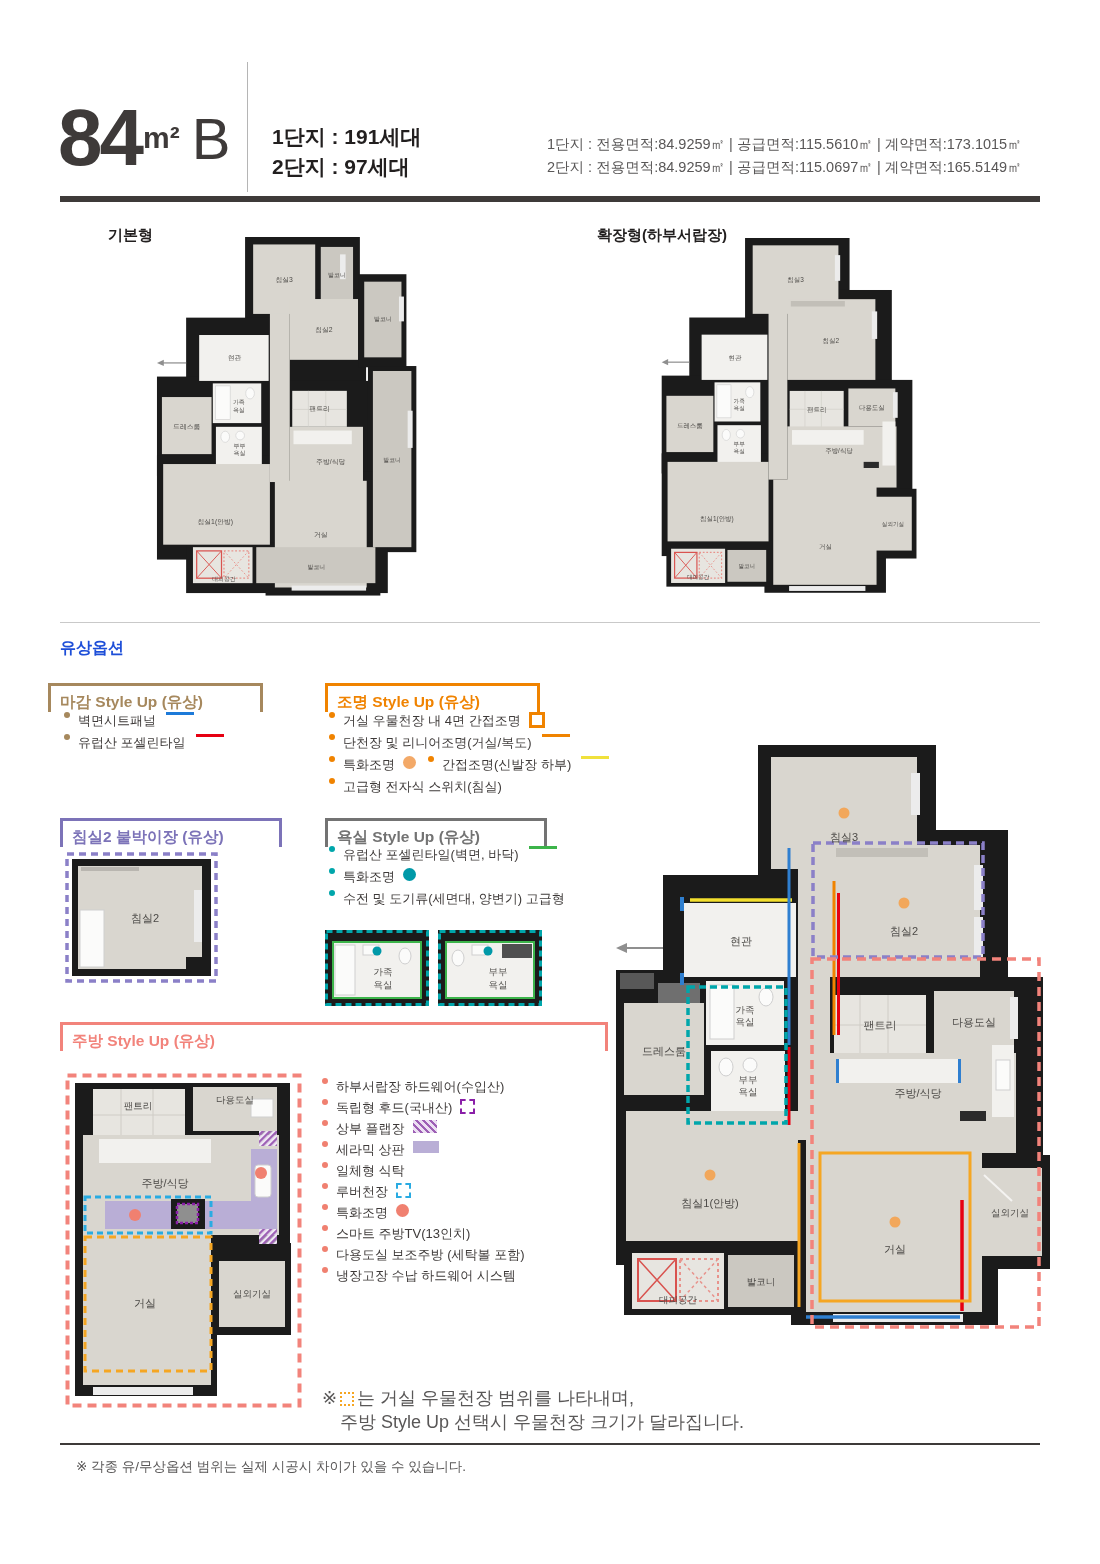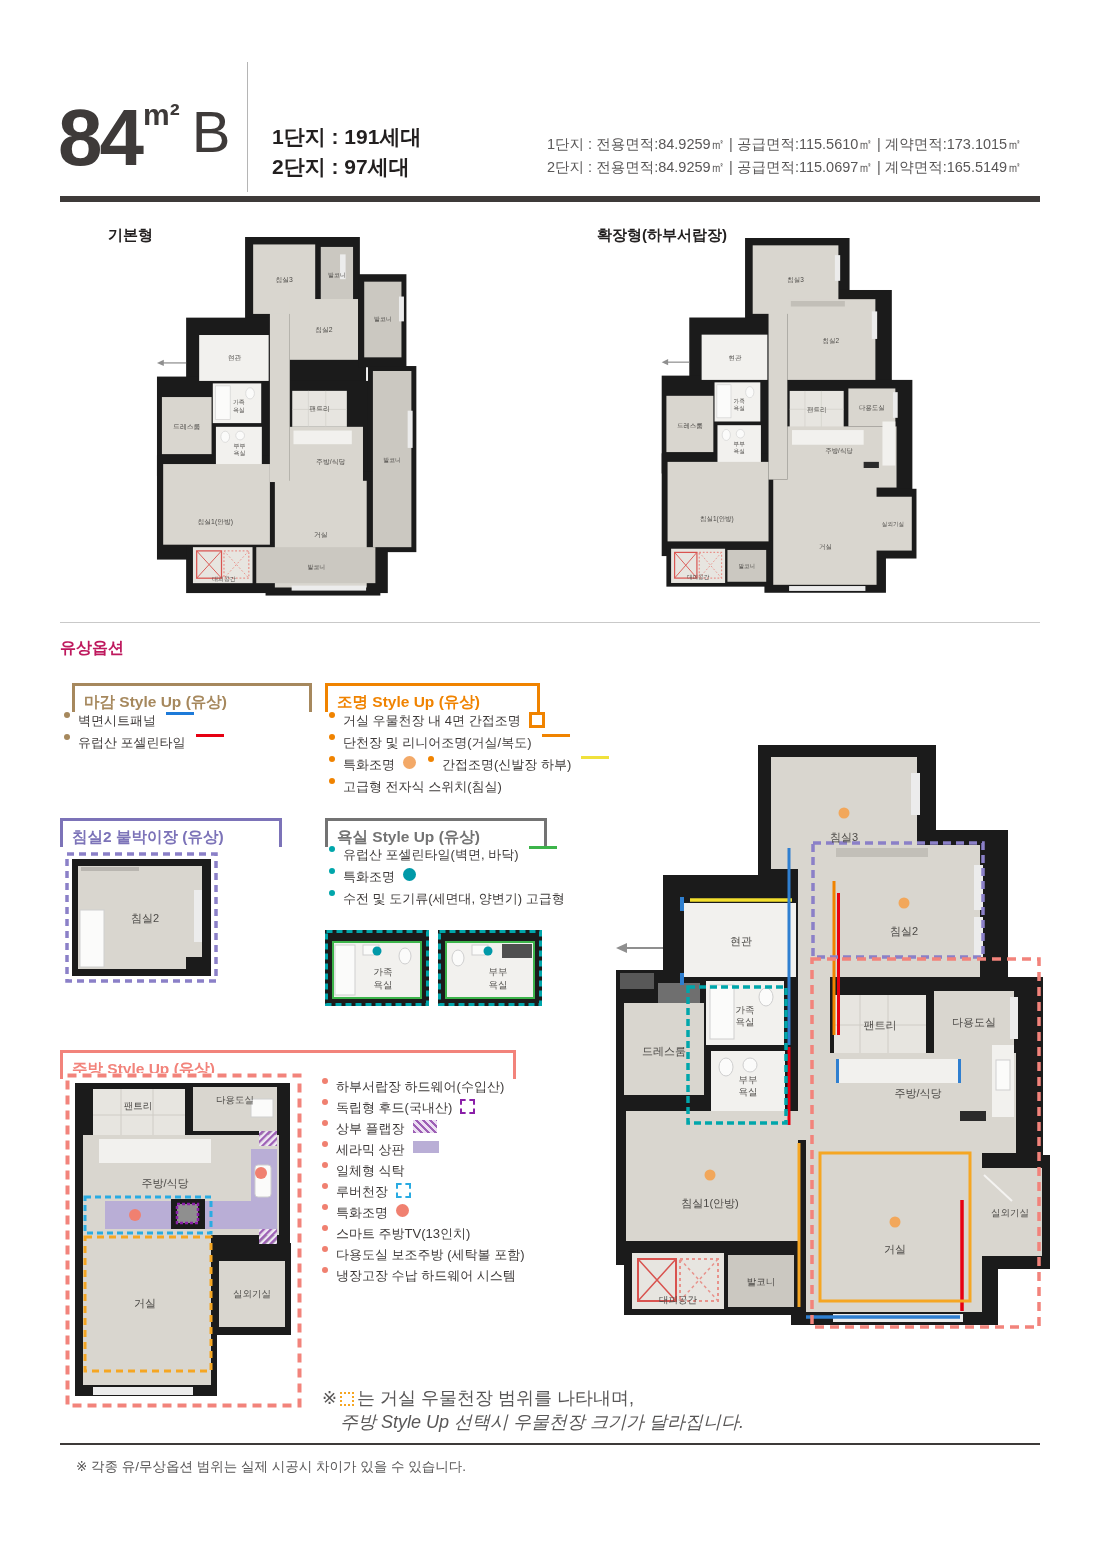--- a/index.html
+++ b/index.html
@@ -1,30 +1,30 @@
 <!DOCTYPE html>
 <html><head>
 <meta charset="utf-8">
 <style>
   html,body{margin:0;padding:0;background:#fff;}
   body{width:1100px;height:1564px;position:relative;font-family:"Liberation Sans","DejaVu Sans",sans-serif;color:#3e3a39;}
   .abs{position:absolute;}
   
-  .title{left:58px;top:98px;display:flex;align-items:flex-start;color:#3e3a39;}
+  .title{left:58px;top:98px;display:flex;align-items:center;color:#3e3a39;}
   .t-size{font-size:80px;font-weight:bold;letter-spacing:-3px;line-height:1;}
   .t-unit{font-size:30px;font-weight:bold;margin-left:2px;}
   .t-type{font-size:58px;margin-left:12px;}
   .vline{left:247px;top:62px;width:1px;height:130px;background:#b5b5b5;}
   .units{left:272px;top:122px;font-size:21px;font-weight:bold;color:#221f1f;line-height:1.45;}
   .specs{left:547px;top:133px;font-size:14.5px;color:#595757;line-height:1.6;white-space:nowrap;}
   .bar{left:60px;top:196px;width:980px;height:6px;background:#3e3a39;}
   
   .plan-label{font-size:15px;font-weight:bold;color:#221f1f;}
   .divider-light{left:60px;top:622px;width:980px;height:1px;background:#c9c9c9;}
-  .section-title{left:60px;top:638px;font-size:16px;font-weight:bold;color:#be185d;}
+  .section-title{left:60px;top:638px;font-size:16px;font-weight:bold;color:#1d4ed8;}
   
   .opt-head{border-top:3px solid;padding:6px 0 0 12px;font-size:15.5px;font-weight:bold;box-sizing:border-box;height:30px;}
   .opt-head::before,.opt-head::after{content:"";position:absolute;top:0;width:3px;height:26px;background:currentColor;}
   .opt-head::before{left:0;}
   .opt-head::after{right:0;}
   .c-finish{color:#a6885d;}
   .c-light{color:#f08300;}
   .c-closet{color:#7c73b8;}
   .c-bath{color:#737373;}
   .c-kitchen{color:#f2837b;}
@@ -218,21 +218,21 @@
     <text class="rl" x="287" y="508">거실</text>
     <text class="rs" x="402" y="471">실외기실</text>
     <text class="rs" x="153" y="540">발코니</text>
     <text class="rs" x="70" y="557">대피공간</text>
   </g>
 </svg>
 
 <div class="abs divider-light"></div>
 <div class="abs section-title">유상옵션</div>
 
-<div class="abs opt-head c-finish" style="left:72px;top:683px;width:240px;">마감 Style Up (유상)</div>
+<div class="abs opt-head c-finish" style="left:48px;top:683px;width:215px;">마감 Style Up (유상)</div>
 <div class="abs opt-items" style="left:64px;top:712px;">
   <div class="opt-item">
       <span class="bullet b-finish"></span>
       <span>벽면시트패널</span>
       <span class="mline" style="border-color:#1d7ad9;"></span>
     </div>
   <div class="opt-item">
       <span class="bullet b-finish"></span>
       <span>유럽산 포셀린타일</span>
       <span class="mline" style="border-color:#e60012;"></span>
@@ -314,21 +314,21 @@
   <rect x="1.5" y="1.5" width="101" height="73" fill="none" stroke="#00a6ab" stroke-width="3" stroke-dasharray="6 4"></rect>
   <rect x="8" y="12" width="88" height="56" fill="#f2f1ee" stroke="#3cb44a" stroke-width="2"></rect>
   <rect x="64" y="14" width="30" height="14" fill="#4f4f4f"></rect>
   <ellipse cx="20" cy="28" rx="6" ry="8" class="fix"></ellipse>
   <rect x="34" y="15" width="16" height="10" class="fix"></rect>
   <circle cx="50" cy="21" r="4.5" fill="#0099a8"></circle>
   <text class="rs" x="60" y="45">부부</text>
   <text class="rs" x="60" y="58">욕실</text>
 </svg>
 
-<div class="abs opt-head c-kitchen" style="left:60px;top:1050px;width:456px;">주방 Style Up (유상)</div>
+<div class="abs opt-head c-kitchen" style="left:60px;top:1022px;width:548px;">주방 Style Up (유상)</div>
 
 <svg class="abs fp" style="left:65px;top:1073px;" viewBox="0 0 237 335" width="237" height="335">
   <defs>
     <pattern id="ph" width="5" height="5" patternUnits="userSpaceOnUse" patternTransform="rotate(45)">
       <rect width="2.5" height="5" fill="#9d5fb5"></rect>
         <rect x="2.5" width="2.5" height="5" fill="#efe8f4"></rect>
     </pattern>
   </defs>
   <rect width="237" height="335" fill="#fff"></rect>
   <g class="wall">
@@ -411,21 +411,21 @@
       <span>다용도실 보조주방 (세탁볼 포함)</span>
     </div>
   <div class="opt-item">
       <span class="bullet b-kitchen"></span>
       <span>냉장고장 수납 하드웨어 시스템</span>
     </div>
 </div>
 
 <div class="abs note" style="left:322px;top:1386px;">
   <div><span>※</span><span class="mdot-o"></span><span>는 거실 우물천장 범위를 나타내며,</span></div>
-  <div style="padding-left:18px;font-style:italic;">주방 Style Up 선택시 우물천장 크기가 달라집니다.</div>
+  <div style="padding-left:18px;">주방 Style Up 선택시 우물천장 크기가 달라집니다.</div>
 </div>
 
 <svg class="abs fp" style="left:608px;top:745px;" viewBox="0 0 448 600" width="448" height="600">
   <g class="wall">
     <rect x="150" y="0" width="178" height="140"></rect>
       <rect x="55" y="130" width="150" height="115"></rect>
     <rect x="190" y="85" width="210" height="170"></rect>
       <rect x="8" y="225" width="195" height="160"></rect>
     <rect x="190" y="232" width="245" height="180"></rect>
       <rect x="8" y="352" width="196" height="168"></rect>

